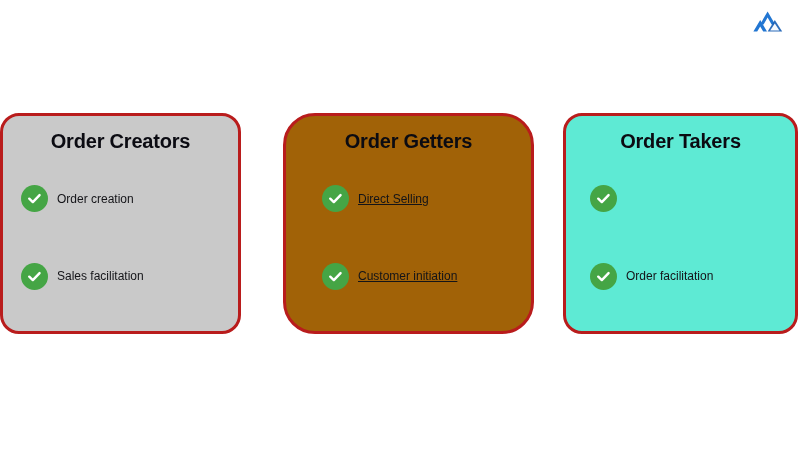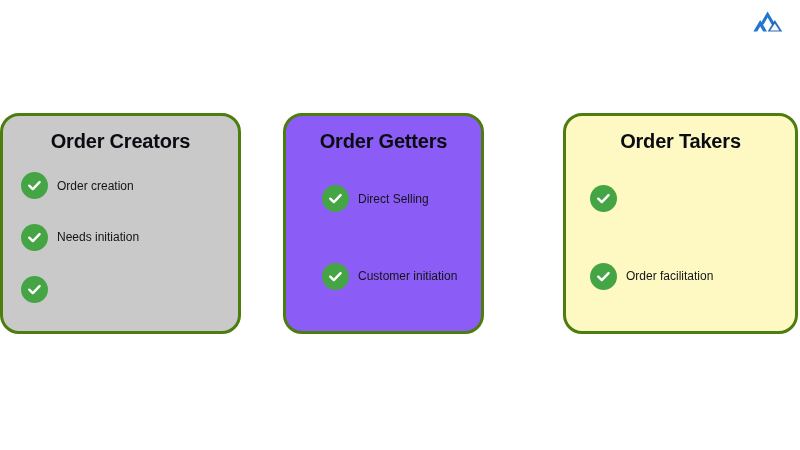--- a/index.html
+++ b/index.html
@@ -30,29 +30,29 @@
     top: 113px;
     left: 0;
     width: 800px;
     height: 221px;
   }
   .card {
     position: absolute;
     top: 0;
     height: 221px;
     box-sizing: border-box;
-    border: 3px solid #4d7c0f;
+    border: 3px solid #b91c1c;
     border-radius: 19px;
     padding: 14px 12px 10px 12px;
     display: flex;
     flex-direction: column;
   }
   .card-0 { left: 0px;   width: 241px; background: #c9c9c9; }
-  .card-1 { left: 283px; width: 201px; background: #8b5cf6; }
-  .card-2 { left: 563px; width: 235px; background: #fef9c3; }
+  .card-1 { left: 283px; width: 251px; background: #a16207; border-radius: 32px; }
+  .card-2 { left: 563px; width: 235px; background: #5eead4; }
 
   .card-title {
     text-align: center;
     font-size: 20px;
     font-weight: bold;
     color: #0b0b12;
     letter-spacing: -0.2px;
     line-height: 1.1;
     margin-bottom: 8px;
     white-space: nowrap;
@@ -84,21 +84,21 @@
   .item-label {
     font-size: 12px;
     color: #141418;
     line-height: 1.18;
   }
 
   
   .card-0 .items { padding-left: 6px; }
   .card-1 .items { padding-left: 24px; }
   .card-2 .items { padding-left: 12px; }
-  .card-1 .item-label { max-width: 120px; }
+  .card-1 .item-label { max-width: 120px; text-decoration: underline; }
   .card-2 .item-label { max-width: 150px; }
   .card-2 .item:first-child .item-label { padding-left: 4px; }
 </style>
 </head>
 <body>
 
 <div class="logo">
   <svg width="30" height="28" viewBox="0 0 30 28">
     <path d="M14.6 1.6 L22.2 14.4 L18.6 14.4 L14.6 7.6 L10.6 14.4 L7.0 14.4 Z" fill="#2276d2"></path>
     <path d="M7.2 10.0 L14.0 21.6 L10.2 21.6 L7.2 16.4 L4.2 21.6 L0.4 21.6 Z" fill="#2276d2"></path>
@@ -119,28 +119,21 @@
             </svg>
         </span>
         <span class="item-label">Order creation</span>
       </div>
       <div class="item">
         <span class="check">
           <svg width="15" height="15" viewBox="0 0 16 16">
               <path d="M2.4 8.2 L6.2 11.8 L13.4 4.4" stroke="#ffffff" stroke-width="2.6" fill="none" stroke-linecap="round" stroke-linejoin="round"></path>
             </svg>
         </span>
-        <span class="item-label">Needs initiation</span>
-      </div>
-      <div class="item">
-        <span class="check">
-          <svg width="15" height="15" viewBox="0 0 16 16">
-              <path d="M2.4 8.2 L6.2 11.8 L13.4 4.4" stroke="#ffffff" stroke-width="2.6" fill="none" stroke-linecap="round" stroke-linejoin="round"></path>
-            </svg>
-        </span>
+        <span class="item-label">Sales facilitation</span>
       </div>
     </div>
   </div>
 
   <div class="card card-1">
     <div class="card-title">Order Getters</div>
     <div class="items">
       <div class="item">
         <span class="check">
           <svg width="15" height="15" viewBox="0 0 16 16">

